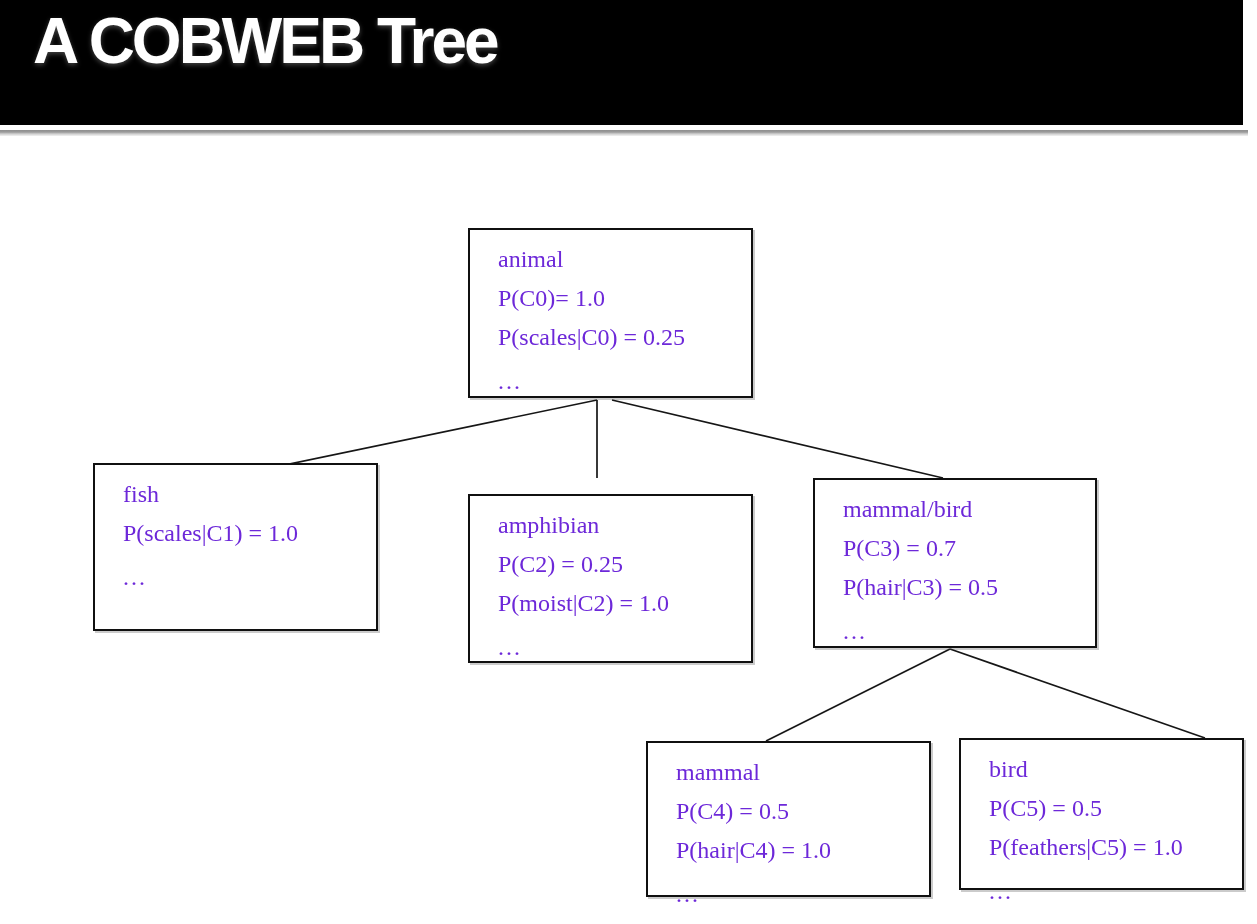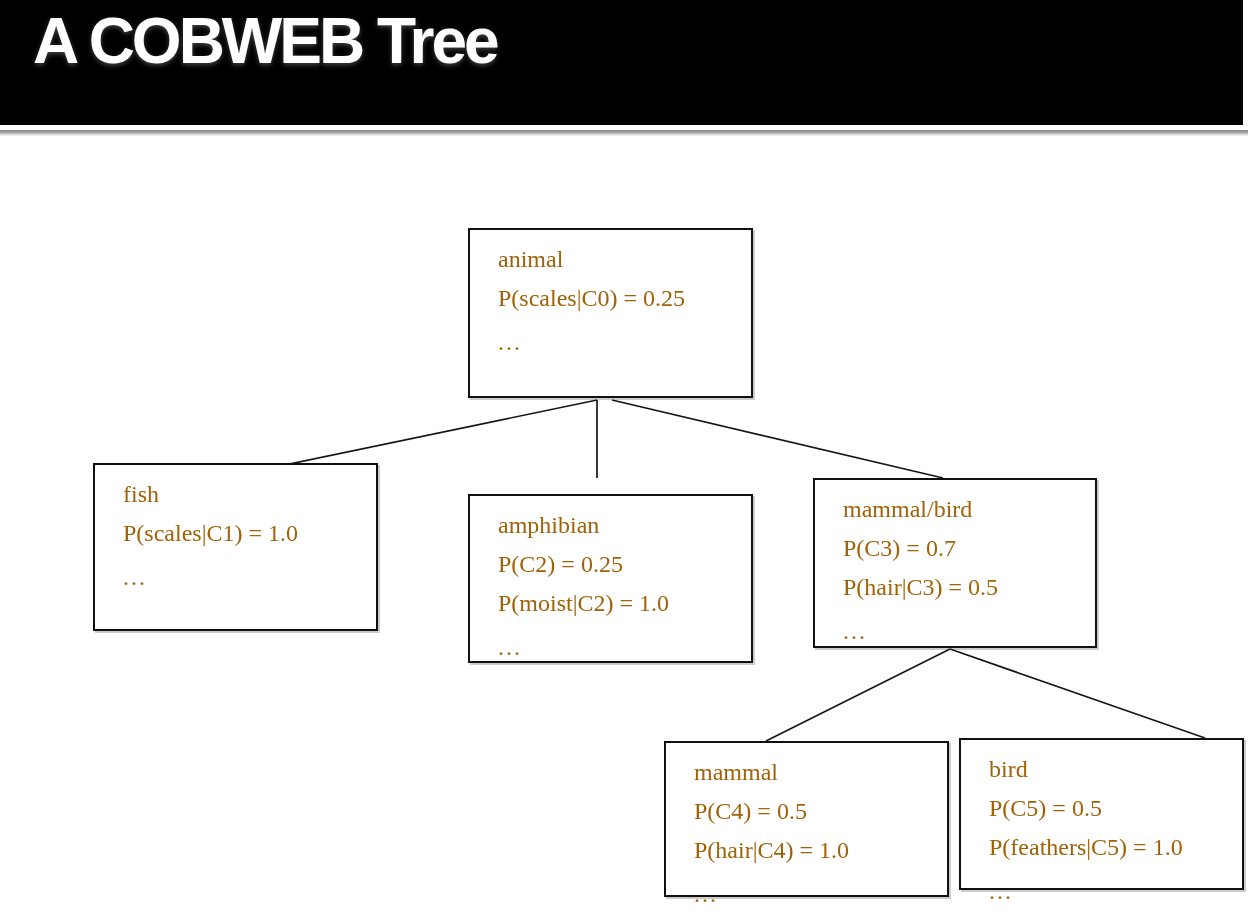--- a/index.html
+++ b/index.html
@@ -63,32 +63,32 @@
   .node {
     position: absolute;
     box-sizing: border-box;
     border: 2px solid #101010;
     background: #ffffff;
     box-shadow: 2px 2px 0 rgba(70,70,70,0.28);
     padding: 10px 8px 0 28px;
     font-family: "Liberation Serif", serif;
     font-size: 24px;
     line-height: 39px;
-    color: #a16207;
+    color: #6d28d9;
     white-space: nowrap;
   }
   .node .node-ellipsis {
     margin-top: 5px;
     letter-spacing: 2px;
   }
   #node-animal      { left: 468px; top: 228px; width: 285px; height: 170px; }
   #node-fish        { left:  93px; top: 463px; width: 285px; height: 168px; }
   #node-amphibian   { left: 468px; top: 494px; width: 285px; height: 169px; }
   #node-mammal-bird { left: 813px; top: 478px; width: 284px; height: 170px; }
-  #node-mammal      { left: 664px; top: 741px; width: 285px; height: 156px; }
+  #node-mammal      { left: 646px; top: 741px; width: 285px; height: 156px; }
   #node-bird        { left: 959px; top: 738px; width: 285px; height: 152px; }
 </style>
 </head>
 <body>
 
 <div class="slide">
 
   <header class="titlebar">
     <h1>A COBWEB Tree</h1>
   </header>
@@ -100,20 +100,21 @@
     <svg class="edges" viewBox="0 0 1257 924" xmlns="http://www.w3.org/2000/svg">
       <line x1="597" y1="400" x2="217" y2="479"></line>
       <line x1="597" y1="400" x2="597" y2="478"></line>
       <line x1="612" y1="400" x2="943" y2="478"></line>
       <line x1="950" y1="649" x2="766" y2="741"></line>
       <line x1="950" y1="649" x2="1205" y2="738"></line>
     </svg>
 
     <div class="node" id="node-animal">
       <div class="node-line">animal</div>
+      <div class="node-line">P(C0)= 1.0</div>
       <div class="node-line">P(scales|C0) = 0.25</div>
       <div class="node-line node-ellipsis">...</div>
     </div>
 
     <div class="node" id="node-fish">
       <div class="node-line">fish</div>
       <div class="node-line">P(scales|C1) = 1.0</div>
       <div class="node-line node-ellipsis">...</div>
     </div>
 

